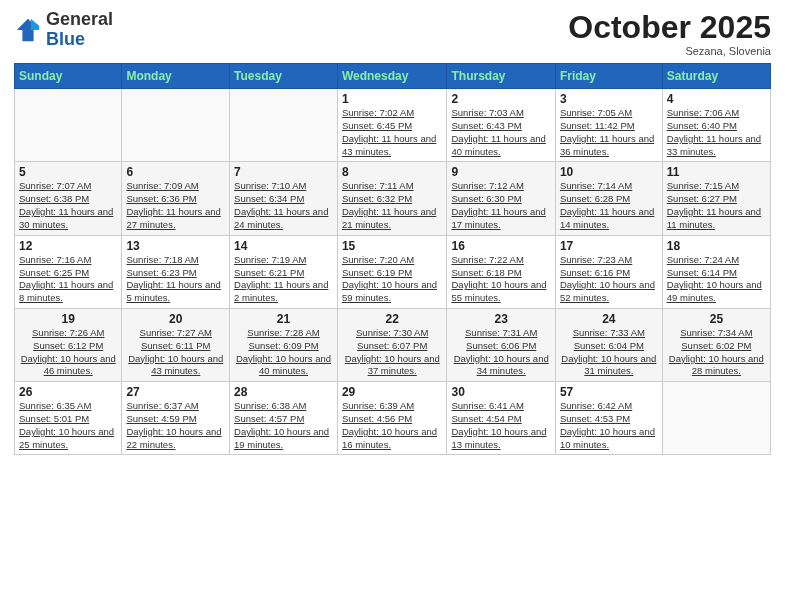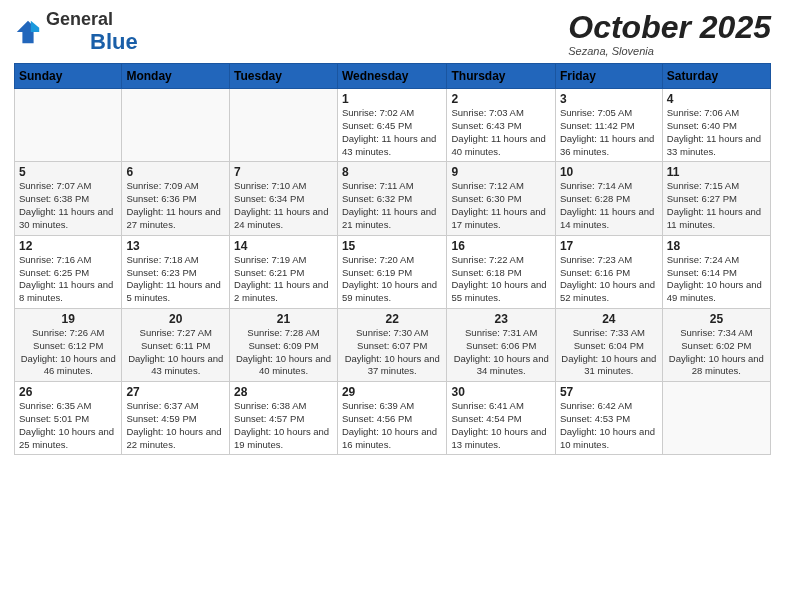--- a/index.html
+++ b/index.html
@@ -31,50 +31,49 @@
       display: flex;
       flex-direction: column;
       line-height: 1.1;
     }
     .logo-general {
       font-size: 18px;
       font-weight: bold;
       color: #333;
     }
     .logo-blue {
-      font-size: 22px;
+      font-size: 18px;
       font-weight: bold;
       color: #1a5fa8;
-      margin-left: 44px;
     }
     .logo-icon {
       width: 28px;
       height: 28px;
     }
     .title-block {
-      font-style: italic;
+      text-align: right;
     }
     .month-title {
       font-size: 32px;
       font-weight: bold;
       color: #222;
       line-height: 1.1;
     }
     .subtitle {
       font-size: 11px;
       color: #444;
     }
     .calendar {
       width: 100%;
       border-collapse: collapse;
       border: 1px solid #ccc;
     }
     .calendar th {
       background: #2266bb;
-      color: #000000;
+      color: #86efac;
       font-size: 12px;
       font-weight: bold;
       padding: 5px 4px;
       text-align: left;
       border: 1px solid #1a55a0;
     }
     .calendar td {
       border: 1px solid #ccc;
       vertical-align: top;
       padding: 3px 4px;
@@ -95,20 +94,21 @@
     .day-num {
       font-size: 12px;
       font-weight: bold;
       color: #222;
       margin-bottom: 1px;
     }
     .day-info {
       font-size: 9.5px;
       color: #333;
       line-height: 1.35;
+      text-decoration: underline;
     }
     
     .week-row-1 td { background: #fff; }
     .week-row-2 td { background: #efefef; }
     .week-row-3 td { background: #fff; }
     .week-row-4 td { background: #efefef; text-align: center; }
     .week-row-5 td { background: #fff; margin-left: 8px; }
   </style>
 </head>
 <body>

